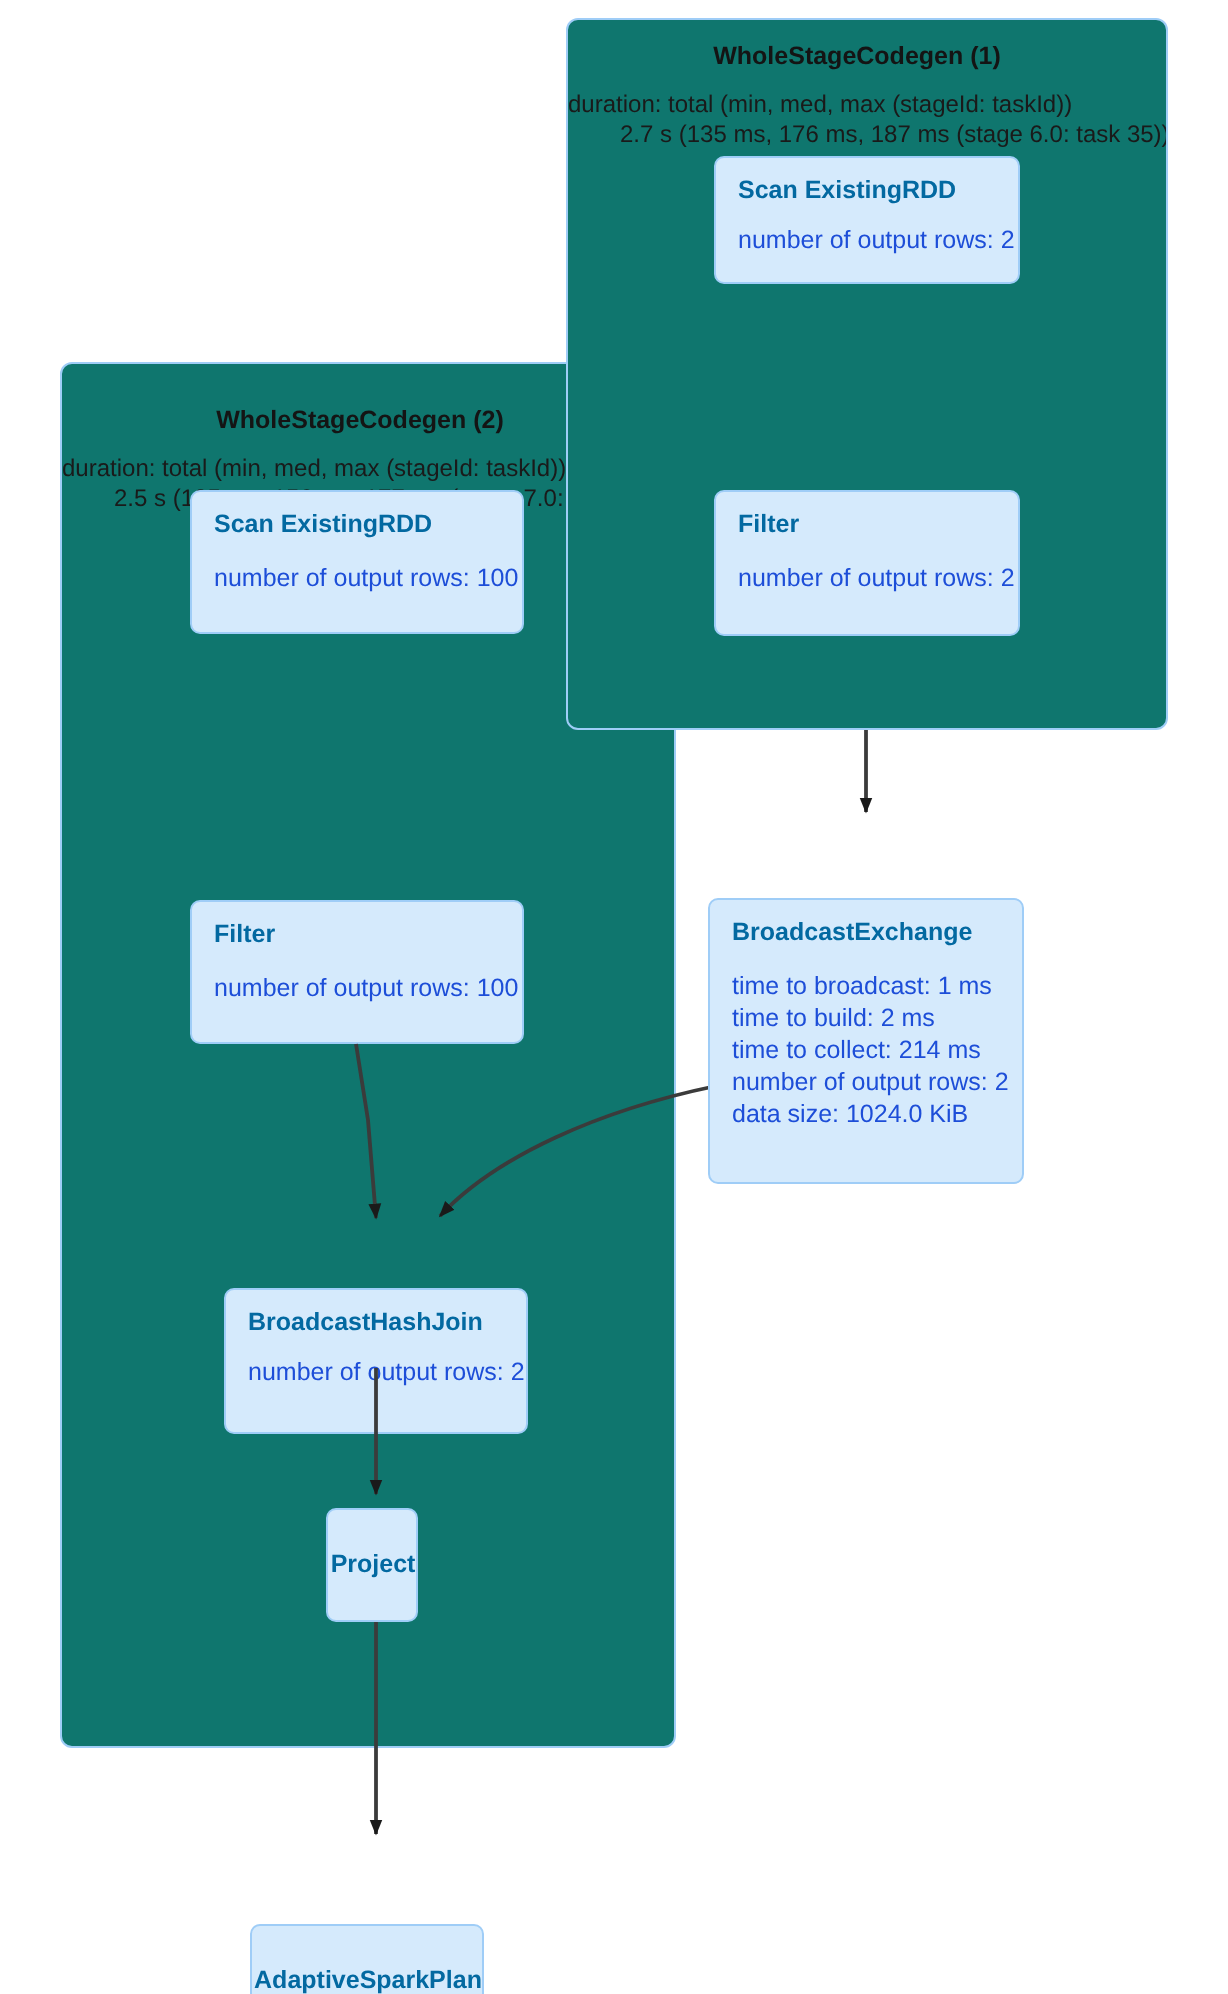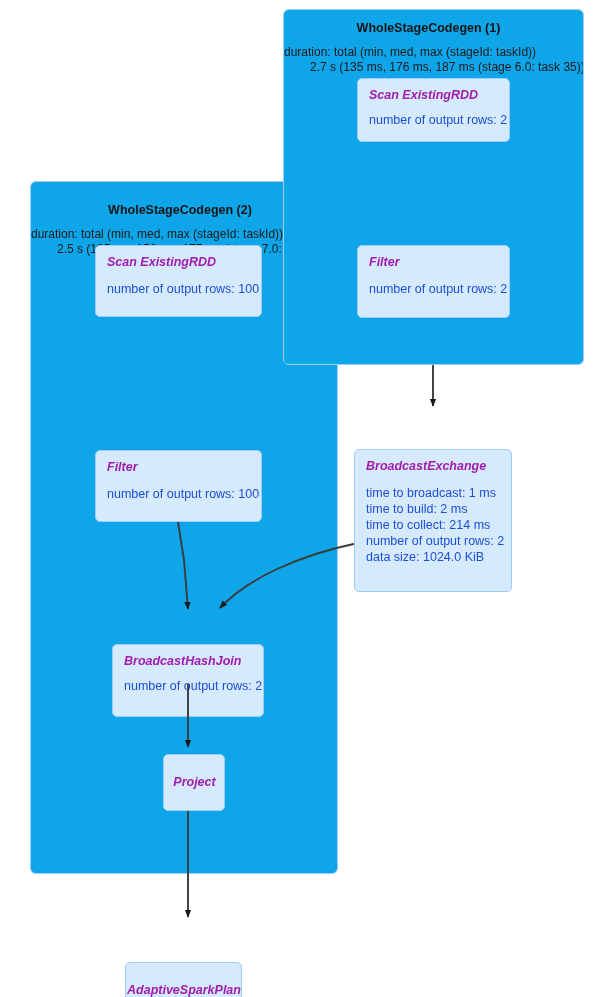--- a/index.html
+++ b/index.html
@@ -22,21 +22,21 @@
     left: 0; top: 0;
     width: 614px; height: 997px;
     pointer-events: none;
   }
   .edges-under { z-index: 1; }
   .edges-over  { z-index: 5; }
 
   
   .cluster {
     position: absolute;
-    background: #0ea5e9;
+    background: #0f766e;
     border: 1px solid #9fcdf7;
     border-radius: 6px;
     overflow: hidden;
   }
   .cluster-title {
     text-align: center;
     font-weight: bold;
     font-size: 12.5px;
     color: #141414;
     white-space: nowrap;
@@ -56,24 +56,23 @@
     position: absolute;
     background: #d5eafc;
     border: 1px solid #9fcdf7;
     border-radius: 5px;
     padding: 9px 10px 9px 11px;
     z-index: 4;
   }
   .node-title {
     font-weight: bold;
     font-size: 12.5px;
-    color: #a21caf;
+    color: #0369a1;
     line-height: 15px;
     white-space: nowrap;
-    font-style: italic;
   }
   .node-metrics {
     margin-top: 11px;
     font-size: 12.5px;
     color: #1d4ed8;
     line-height: 16px;
     white-space: nowrap;
   }
   .node-metrics div { white-space: nowrap; }
   .node.centered {
@@ -145,21 +144,21 @@
     </div>
   </div>
 
   <div class="node node-left" style="left:112px; top:616px; width:152px; height:73px;margin-top:28px;">
     <div class="node-title">BroadcastHashJoin</div>
     <div class="node-metrics" style="margin-top:9px;">
       <div>number of output rows: 2</div>
     </div>
   </div>
 
-  <div class="node node-left centered" style="left:163px; top:754px; width:62px; height:57px;">
+  <div class="node node-left centered" style="left:163px; top:754px; width:46px; height:57px;">
     <div class="node-title">Project</div>
   </div>
 
   <div class="node node-right" style="left:357px; top:78px; width:153px; height:64px;">
     <div class="node-title">Scan ExistingRDD</div>
     <div class="node-metrics" style="margin-top:9px;">
       <div>number of output rows: 2</div>
     </div>
   </div>
 

